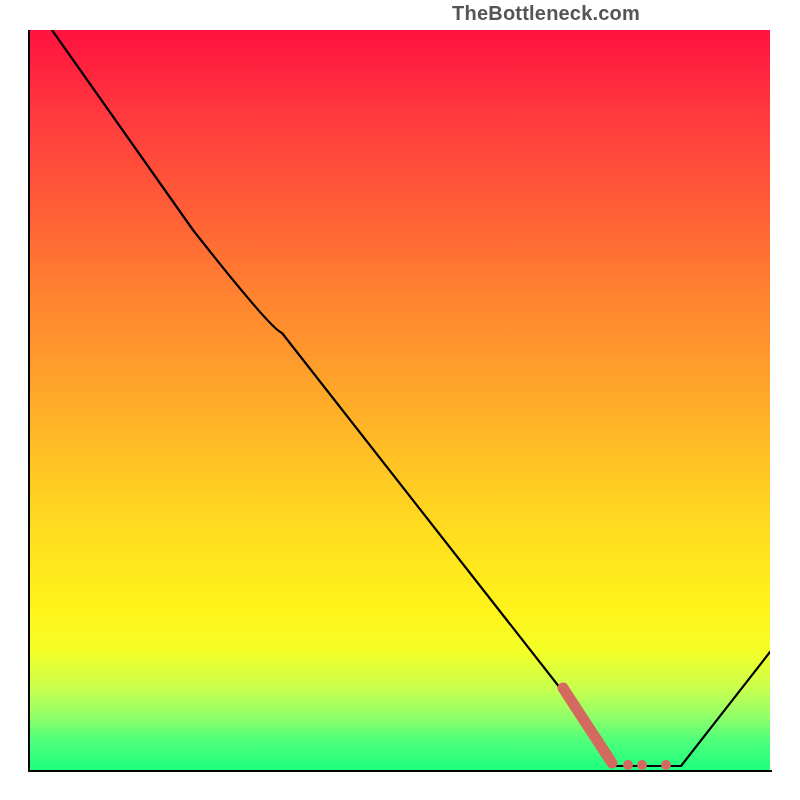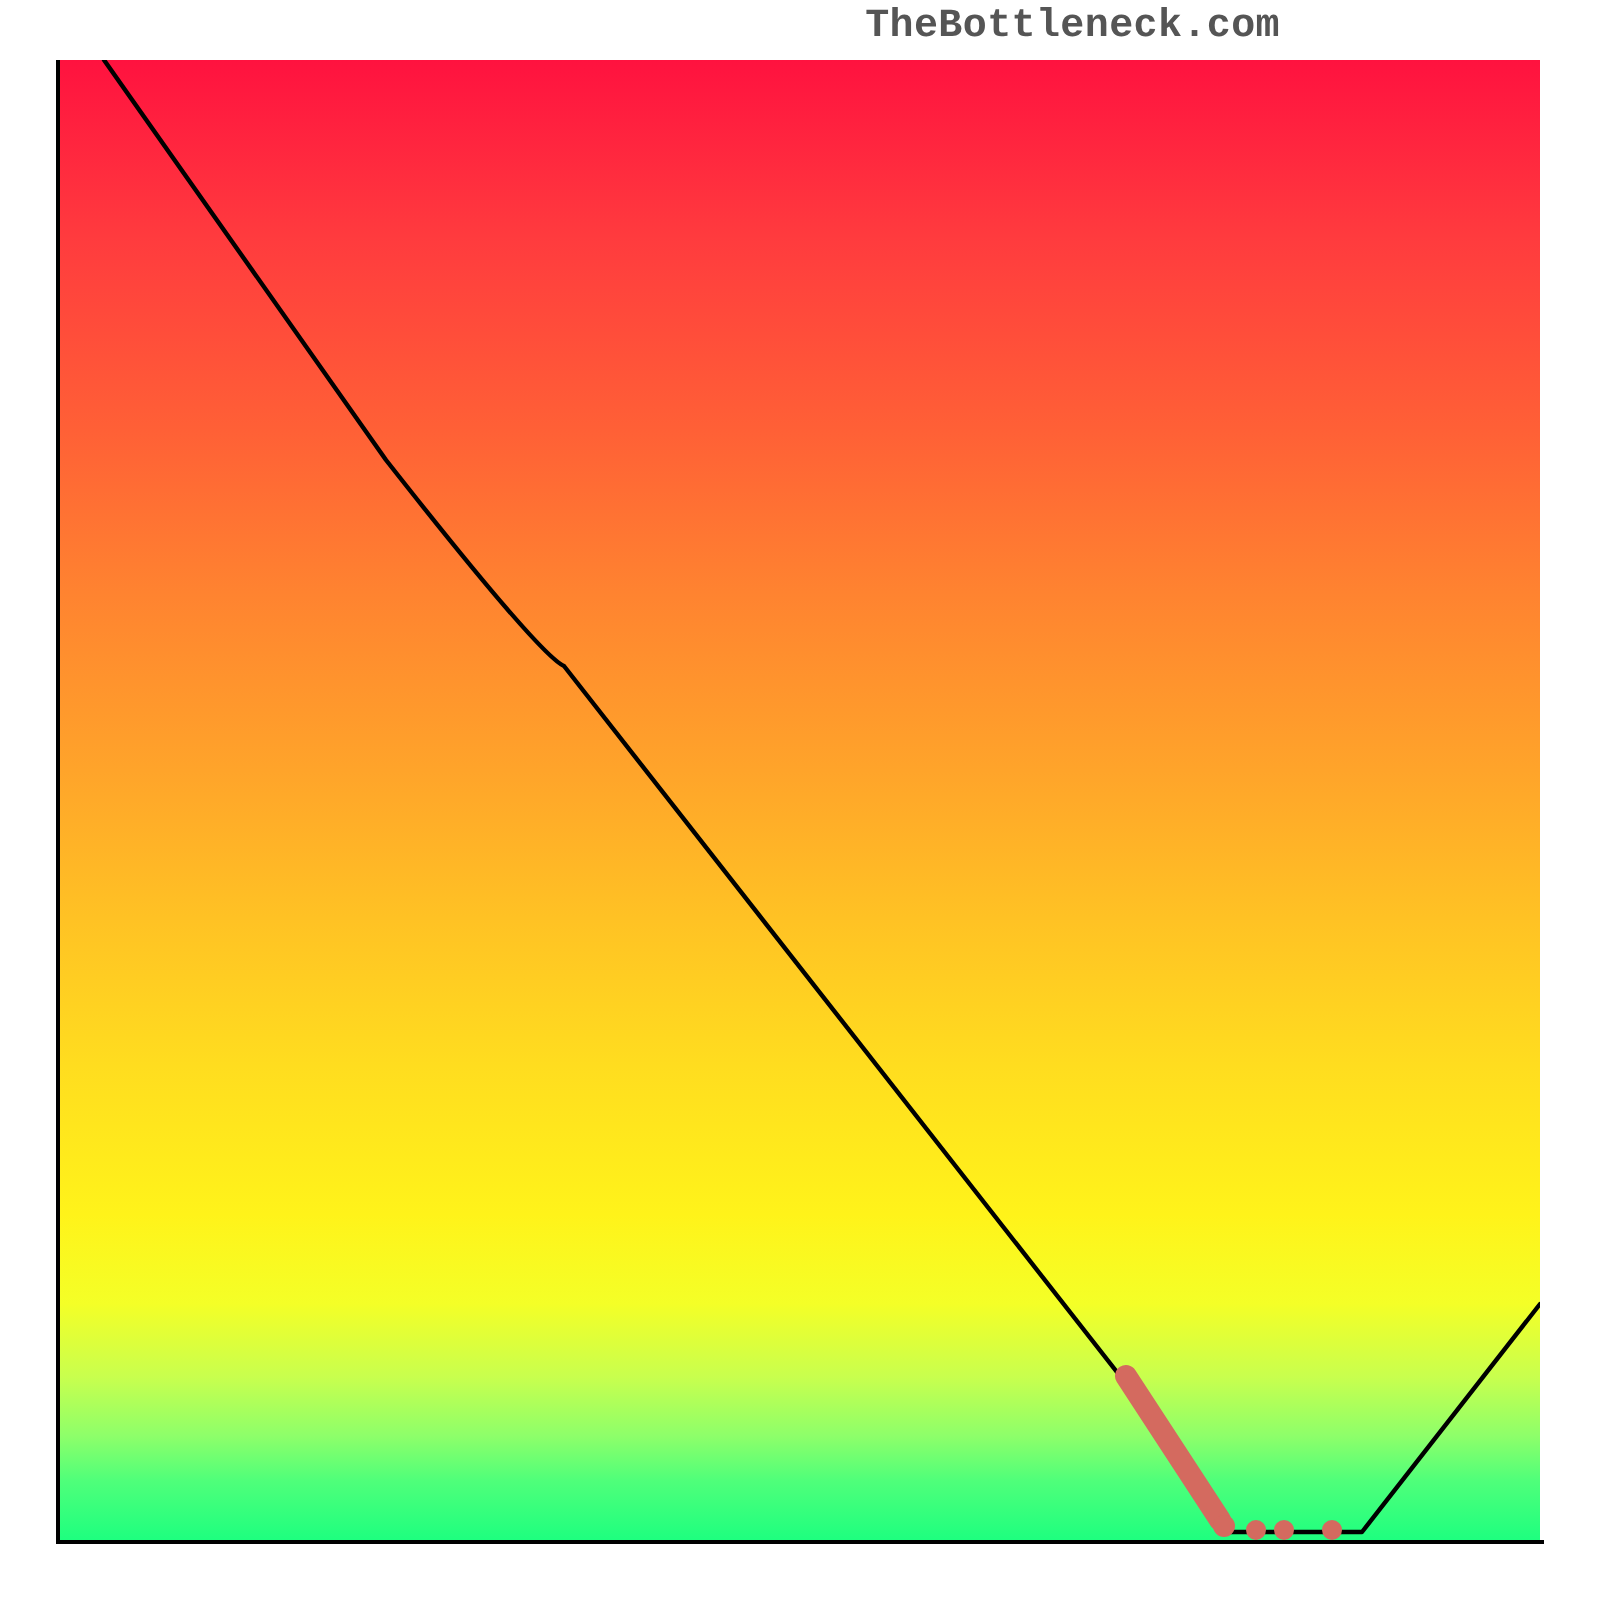--- a/index.html
+++ b/index.html
@@ -8,21 +8,20 @@
     width: 800px;
     height: 800px;
     overflow: hidden;
     font-family: Arial, Helvetica, sans-serif;
     background: #ffffff;
   }
   .container {
     position: relative;
     width: 648px;
     height: 800px;
-    font-family: Liberation Mono, monospace;
   }
   .watermark {
     position: absolute;
     top: 2px;
     right: 8px;
     font-size: 20px;
     font-weight: 600;
     color: #555555;
     z-index: 5;
     letter-spacing: 0.2px;

